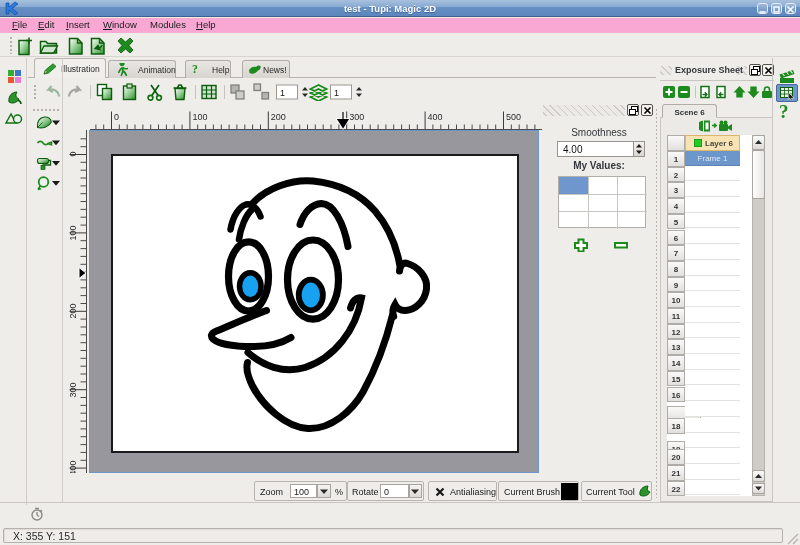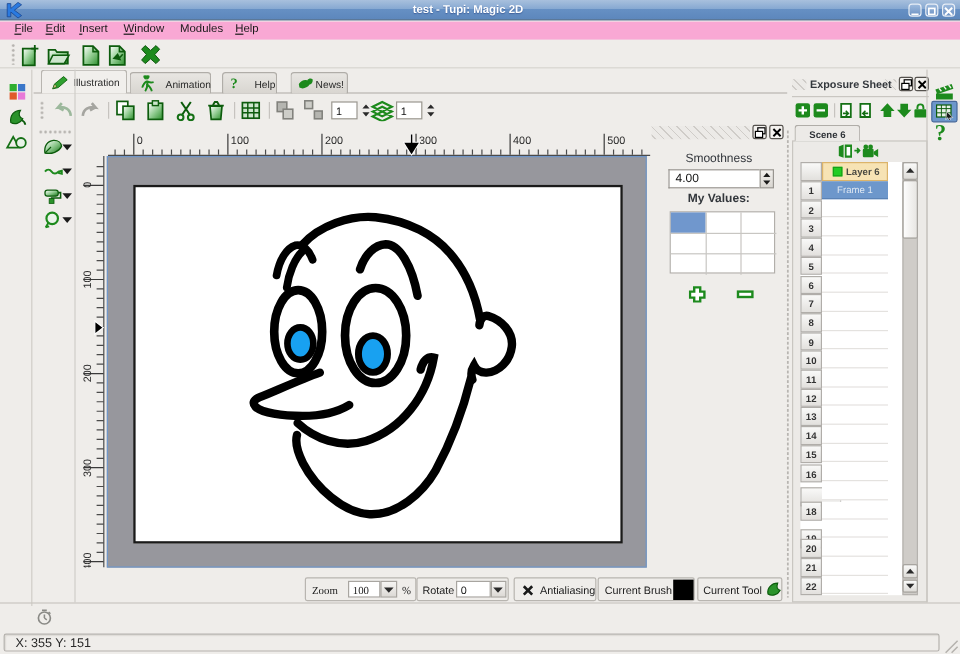--- a/index.html
+++ b/index.html
@@ -460,21 +460,21 @@
     </g>
 </svg>
 <div class="abs" style="left:776px;top:84px;width:22px;height:18px;background:#6d97cb;border:1px solid #47689a;border-radius:2px;"></div>
 <svg class="abs" style="left:780px;top:86px" width="15" height="14" viewBox="0 0 15 14">
     <rect x="0.5" y="1.5" width="12" height="10" fill="#e8f0e8" stroke="#0d5c0d"></rect>
     <path d="M0.5 4.5 h12 M0.5 8 h12 M4.5 1.5 v10 M8.5 1.5 v10" stroke="#0d5c0d" stroke-width="0.8"></path>
     <path d="M9 7 l5 5 -2.8 0.3 1.3 2 -1.6 0 -1.2 -2.3 -1.5 1.8 z" fill="#1a1a1a" stroke="#fff" stroke-width="0.5"></path>
   </svg>
 <div class="abs" style="left:779px;top:101px;width:16px;height:20px;font-size:19px;font-weight:bold;color:#1d8a1d;font-family:'Liberation Serif',serif;">?</div>
 
-<div class="abs bgrp" style="left:254px;top:481px;width:93px;font-family:Liberation Serif, serif;">
+<div class="abs bgrp" style="left:254px;top:481px;width:93px;">
 <span class="abs" style="left:5px;top:5px;">Zoom</span>
 <div class="abs" style="left:35px;top:2px;width:27px;height:14px;background:#fff;border:1px solid #a8a5a0;font-size:9px;padding:2px 0 0 3px;">100</div>
 <div class="abs" style="left:62px;top:2px;width:14px;height:14px;background:linear-gradient(#f6f5f3,#dcd9d5);border:1px solid #a8a5a0;">
       <svg width="10" height="8" style="margin:3px 0 0 1px">
         <path d="M1 1.5 L5 6 L9 1.5 Z" fill="#2a2a2a"></path>
       </svg>
     </div>
 <span class="abs" style="left:80px;top:5px;">%</span>
 </div>
 <div class="abs bgrp" style="left:347px;top:481px;width:77px;">

